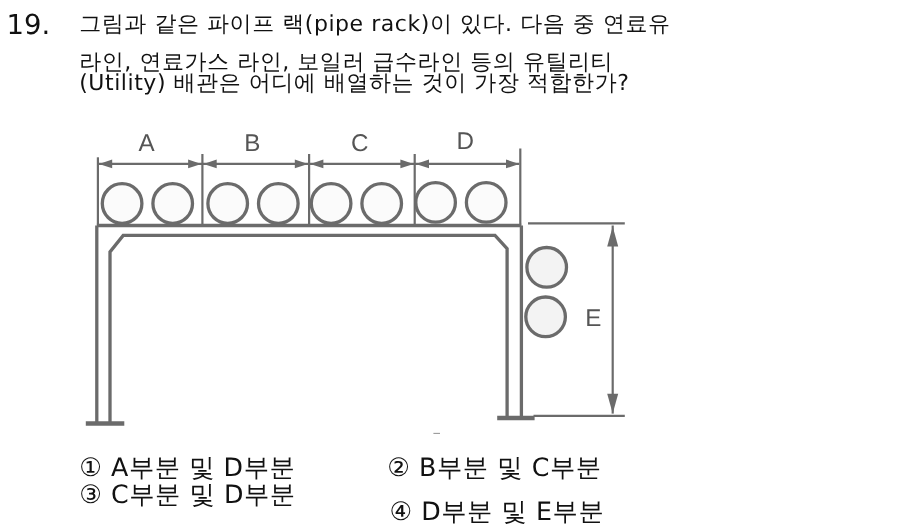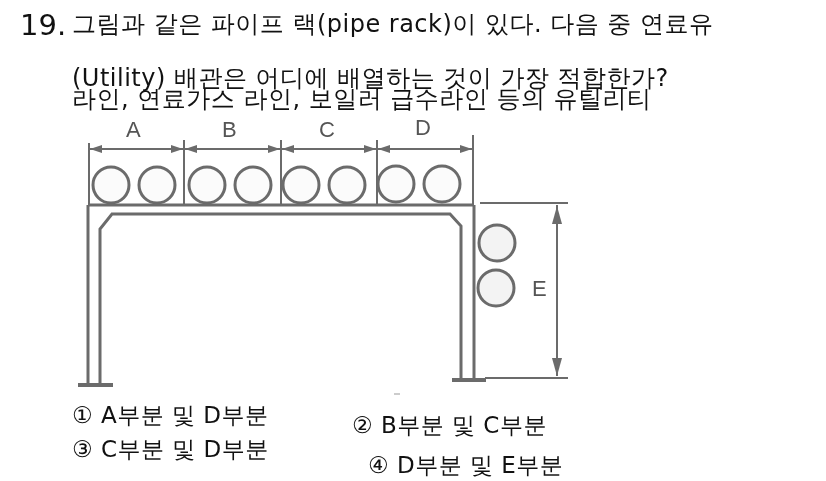--- a/index.html
+++ b/index.html
@@ -1,28 +1,28 @@
 <!DOCTYPE html>
 <html><head>
 <meta charset="utf-8">
 <style>
   html, body { margin: 0; padding: 0; background: #ffffff; }
   body { width: 826px; height: 481px; position: relative; overflow: hidden;
          font-family: "DejaVu Sans", "Liberation Sans", sans-serif; color: #111; }
-  .qnum { position: absolute; left: 20px; top: 8px; font-size: 29px; letter-spacing: 0px; }
-  .qline { position: absolute; left: 72px; font-size: 24px; white-space: nowrap; letter-spacing: 0.5px; }
+  .qnum { position: absolute; left: 6px; top: 8px; font-size: 25px; letter-spacing: 0px; }
+  .qline { position: absolute; left: 72px; font-size: 20px; white-space: nowrap; letter-spacing: 0.5px; }
   .l1 { top: 8px; }
-  .l2 { top: 43px; margin-top: 40px; }
+  .l2 { top: 43px; }
   .l3 { top: 62px; }
   svg.diagram { position: absolute; left: 0; top: 0; }
   .opt { position: absolute; font-size: 23px; white-space: nowrap; letter-spacing: 0.5px; }
-  .o1 { left: 72px;  top: 400px; text-align: right; }
+  .o1 { left: 72px;  top: 410px; text-align: right; }
   .o2 { left: 352px; top: 410px; }
   .o3 { left: 72px;  top: 434px; }
-  .o4 { left: 368px; top: 450px; }
+  .o4 { left: 354px; top: 450px; }
   .dlabel { font-family: "Liberation Sans", "DejaVu Sans", sans-serif; font-size: 22px; fill: #555; }
 </style>
 </head>
 <body>
 
 <div class="qnum">19.</div>
 <div class="qline l1">그림과 같은 파이프 랙(pipe rack)이 있다. 다음 중 연료유</div>
 <div class="qline l2">라인, 연료가스 라인, 보일러 급수라인 등의 유틸리티</div>
 <div class="qline l3">(Utility) 배관은 어디에 배열하는 것이 가장 적합한가?</div>
 

